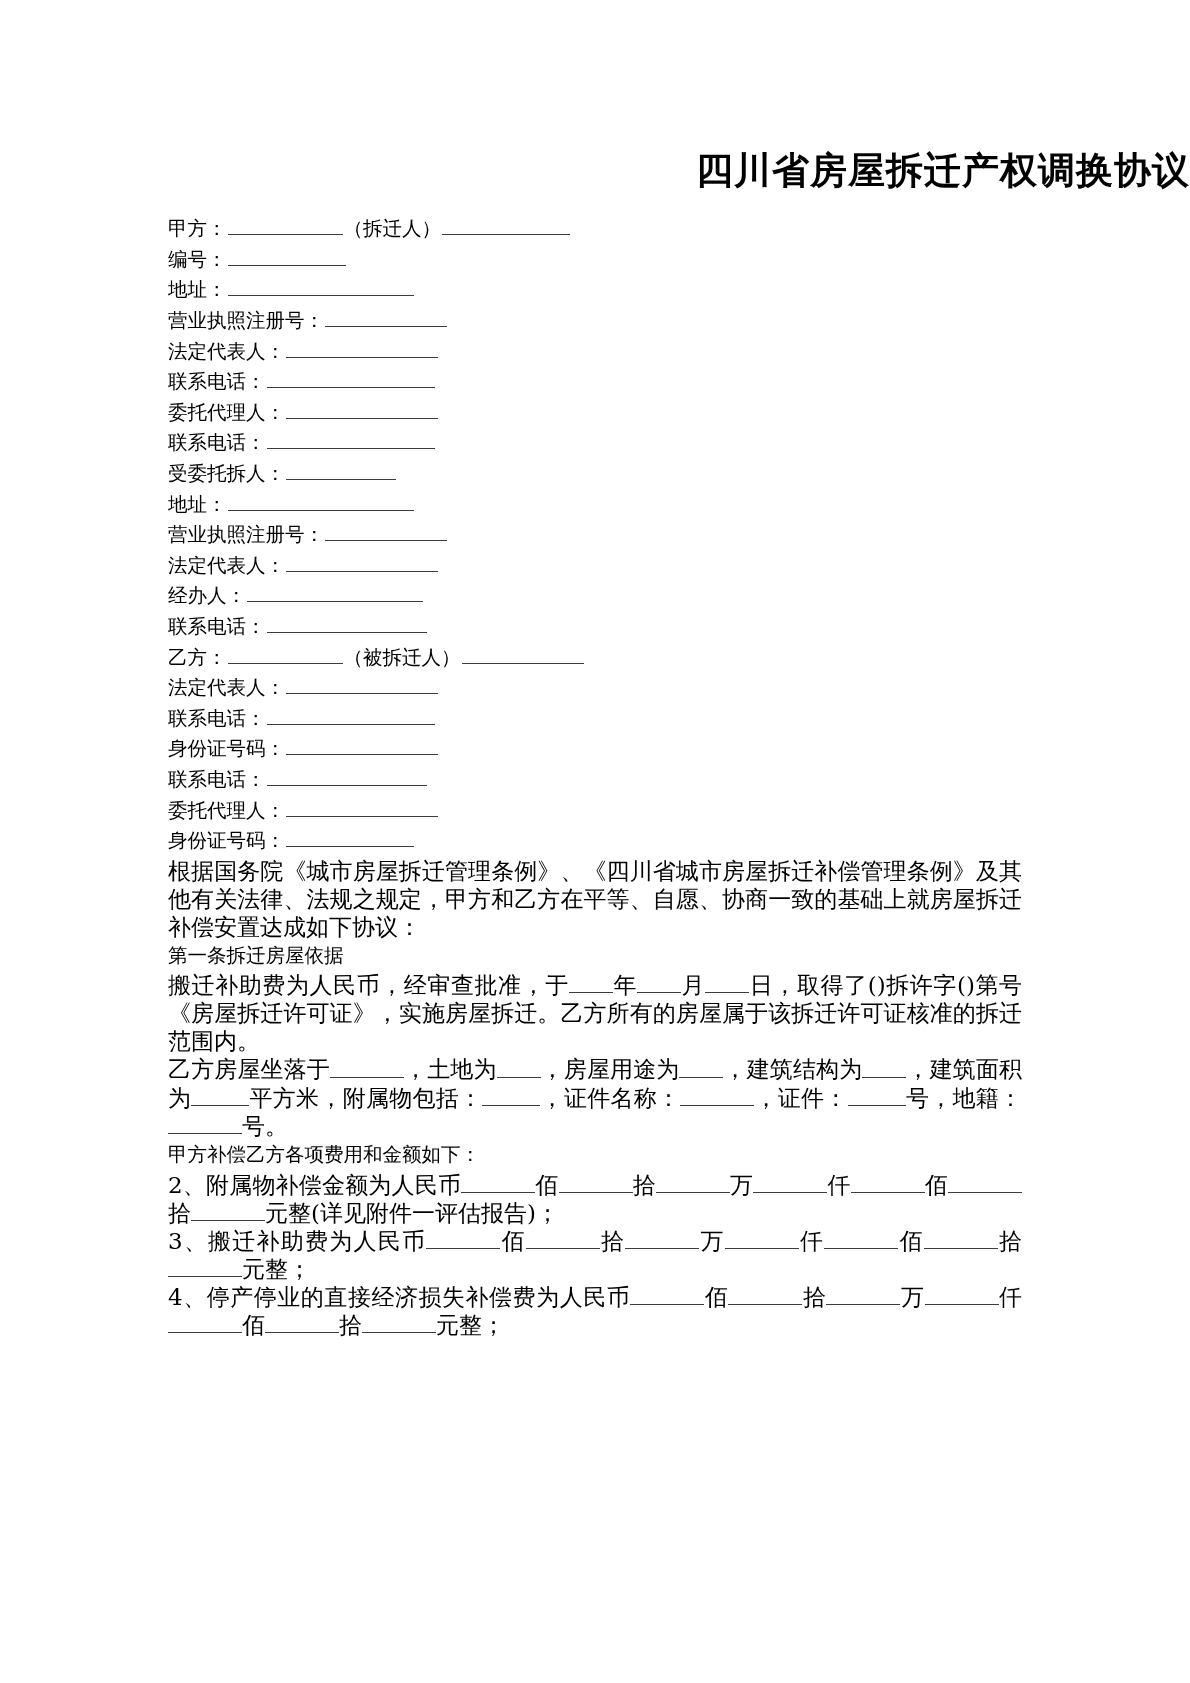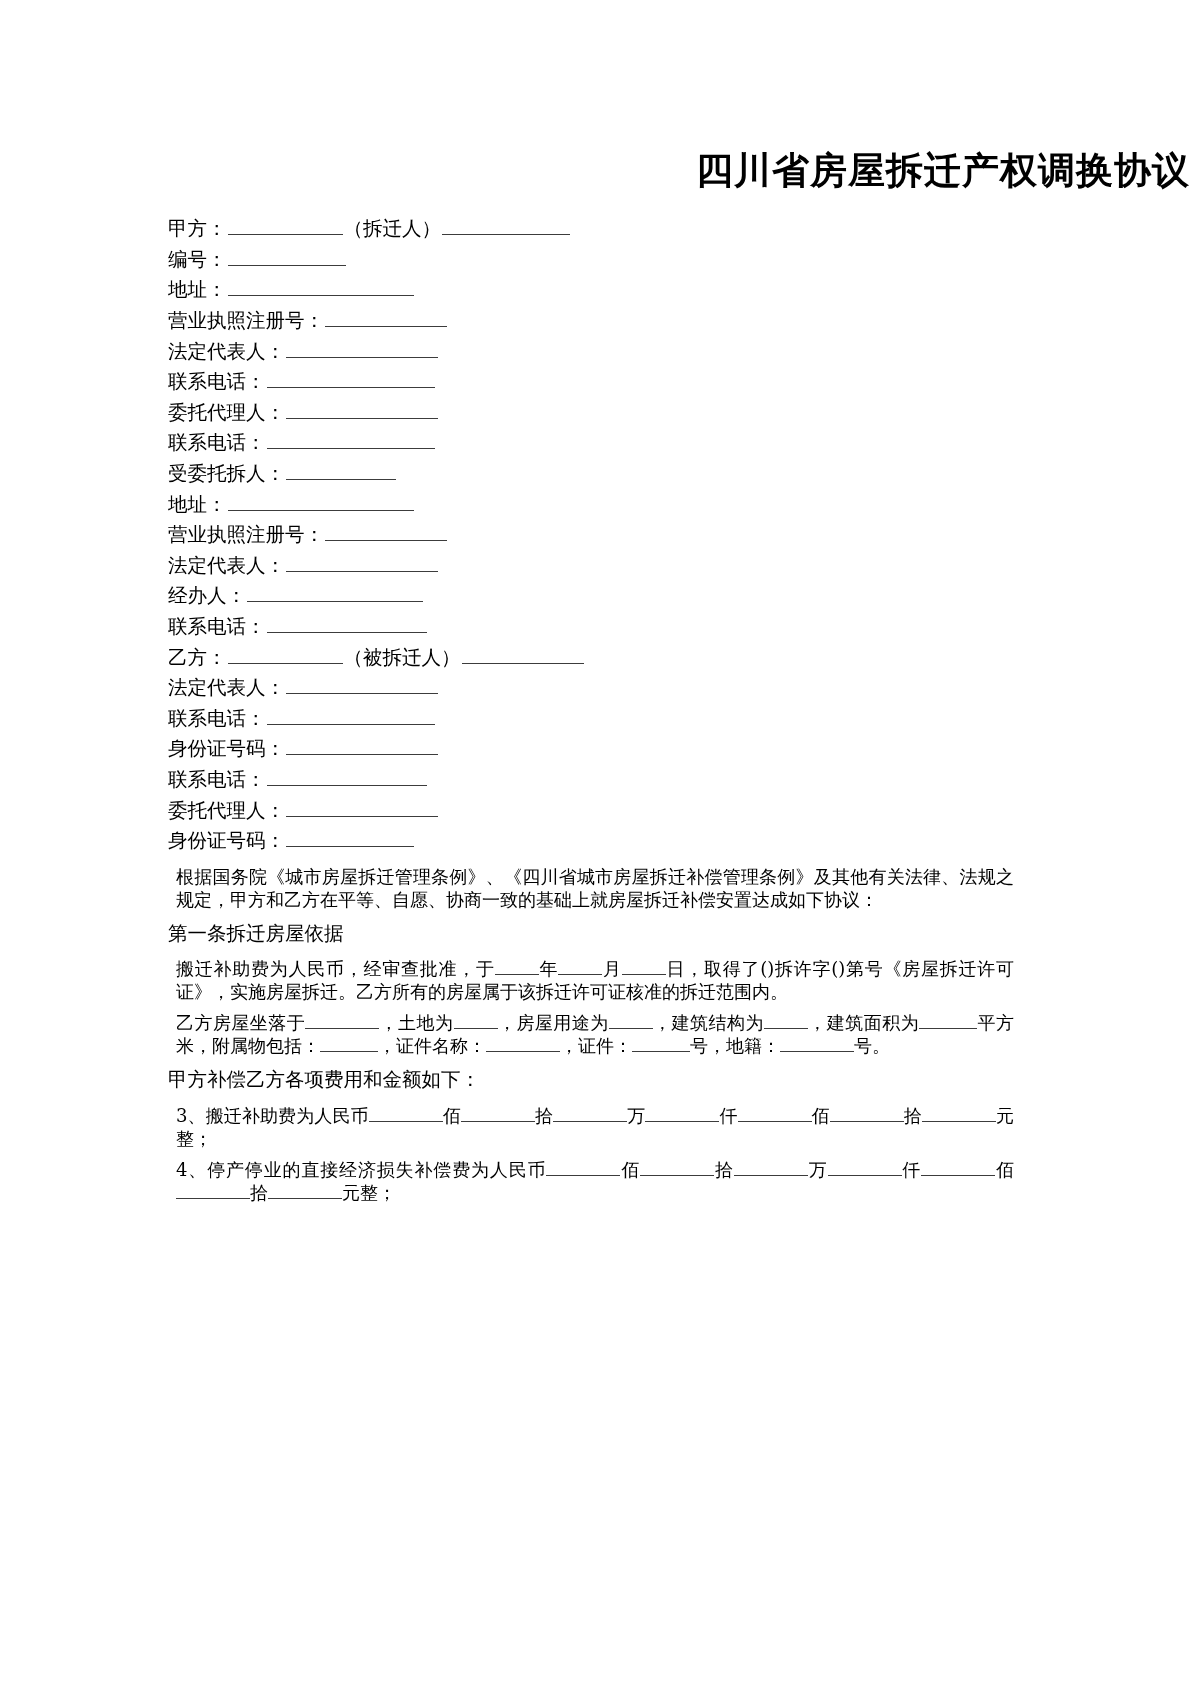--- a/index.html
+++ b/index.html
@@ -58,23 +58,23 @@
     border-bottom: 1px solid #3c3c3c;
     height: 0.92em;
     vertical-align: baseline;
     margin: 0 1px;
   }
 
   
   .para {
     text-align: justify;
     text-justify: inter-ideograph;
-    font-size: 18px;
-    line-height: 23px;
-    margin: 8px;
+    font-size: 23px;
+    line-height: 28px;
+    margin: 0;
   }
   .para-left {
     text-align: left;
     font-size: 19.5px;
     line-height: 30.6px;
     margin: 0;
   }
   .heading-line {
     font-size: 19.5px;
     line-height: 30.6px;
@@ -127,18 +127,19 @@
 
     <p class="para">根据国务院《城市房屋拆迁管理条例》、《四川省城市房屋拆迁补偿管理条例》及其他有关法律、法规之规定，甲方和乙方在平等、自愿、协商一致的基础上就房屋拆迁补偿安置达成如下协议：</p>
 
     <p class="heading-line">第一条拆迁房屋依据</p>
     <p class="para" id="art1-body"><span>搬迁补助费为人民币，经审查批准，于</span><span class="iblank b-sm"></span><span>年</span><span class="iblank b-sm"></span><span>月</span><span class="iblank b-sm"></span><span>日，取得了()拆许字()第号《房屋拆迁许可证》，实施房屋拆迁。乙方所有的房屋属于该拆迁许可证核准的拆迁范围内。</span></p>
 
     <p class="para" id="art2-body"><span>乙方房屋坐落于</span><span class="iblank b-lg"></span><span>，土地为</span><span class="iblank b-sm"></span><span>，房屋用途为</span><span class="iblank b-sm"></span><span>，建筑结构为</span><span class="iblank b-sm"></span><span>，建筑面积为</span><span class="iblank b-md"></span><span>平方米，附属物包括：</span><span class="iblank b-md"></span><span>，证件名称：</span><span class="iblank b-lg"></span><span>，证件：</span><span class="iblank b-md"></span><span>号，地籍：</span><span class="iblank b-lg"></span><span>号。</span></p>
 
     <p class="para-left">甲方补偿乙方各项费用和金额如下：</p>
     <div id="art3-items">
+        <p class="para"><span>2、附属物补偿金额为人民币</span><span class="iblank b-lg"></span><span>佰</span><span class="iblank b-lg"></span><span>拾</span><span class="iblank b-lg"></span><span>万</span><span class="iblank b-lg"></span><span>仟</span><span class="iblank b-lg"></span><span>佰</span><span class="iblank b-lg"></span><span>拾</span><span class="iblank b-lg"></span><span>元整(详见附件一评估报告)；</span></p>
         <p class="para"><span>3、搬迁补助费为人民币</span><span class="iblank b-lg"></span><span>佰</span><span class="iblank b-lg"></span><span>拾</span><span class="iblank b-lg"></span><span>万</span><span class="iblank b-lg"></span><span>仟</span><span class="iblank b-lg"></span><span>佰</span><span class="iblank b-lg"></span><span>拾</span><span class="iblank b-lg"></span><span>元整；</span></p>
         <p class="para"><span>4、停产停业的直接经济损失补偿费为人民币</span><span class="iblank b-lg"></span><span>佰</span><span class="iblank b-lg"></span><span>拾</span><span class="iblank b-lg"></span><span>万</span><span class="iblank b-lg"></span><span>仟</span><span class="iblank b-lg"></span><span>佰</span><span class="iblank b-lg"></span><span>拾</span><span class="iblank b-lg"></span><span>元整；</span></p>
       </div>
 
   </div>
 </div>
 
 </body></html>

